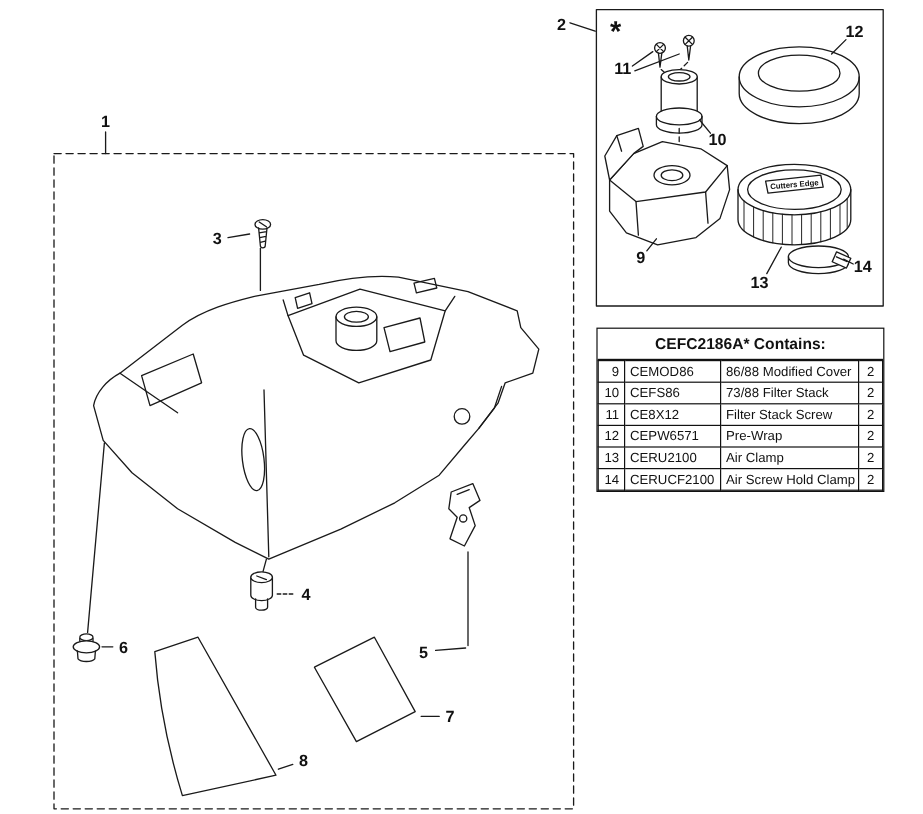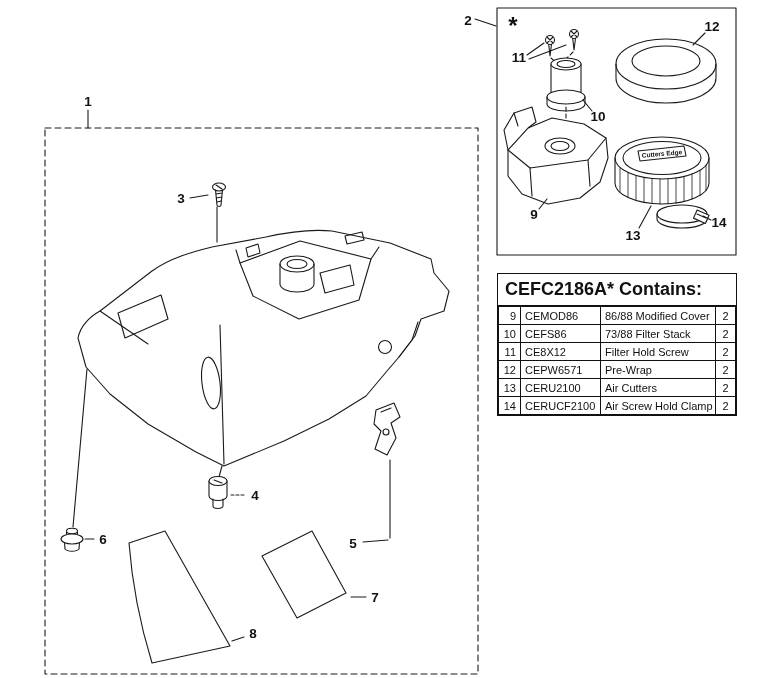--- a/index.html
+++ b/index.html
@@ -17,22 +17,23 @@
     stroke:none;
   }
   svg text.asterisk { font-size:24px; }
   svg text.brand-text { font-size:6.5px; font-weight:700; }
 
   .parts-panel {
     position:absolute; left:497px; top:273px; width:240px;
     border:1px solid #111; background:#fff;
   }
   .parts-title {
-    font-weight:700; font-size:18px; padding:5px 7px;
+    font-weight:700; font-size:13px; padding:5px 7px;
     border-bottom:1px solid #111;
+    text-align:center;
   }
   table.parts { width:100%; border-collapse:collapse; font-size:11px; table-layout:fixed; }
   table.parts td { border:1px solid #111; padding:2px 4px; height:18px; overflow:hidden; white-space:nowrap; }
   td.ref  { width:22px;  text-align:right; }
   td.part { width:80px; }
   td.desc { width:auto; }
   td.qty  { width:20px;  text-align:center; }
 </style>
 </head>
 <body>
@@ -217,33 +218,33 @@
         </tr>
         <tr>
           <td class="ref">10</td>
           <td class="part">CEFS86</td>
           <td class="desc">73/88 Filter Stack</td>
           <td class="qty">2</td>
         </tr>
         <tr>
           <td class="ref">11</td>
           <td class="part">CE8X12</td>
-          <td class="desc">Filter Hold Screw</td>
+          <td class="desc">Filter Stack Screw</td>
           <td class="qty">2</td>
         </tr>
         <tr>
           <td class="ref">12</td>
           <td class="part">CEPW6571</td>
           <td class="desc">Pre-Wrap</td>
           <td class="qty">2</td>
         </tr>
         <tr>
           <td class="ref">13</td>
           <td class="part">CERU2100</td>
-          <td class="desc">Air Cutters</td>
+          <td class="desc">Air Clamp</td>
           <td class="qty">2</td>
         </tr>
         <tr>
           <td class="ref">14</td>
           <td class="part">CERUCF2100</td>
           <td class="desc">Air Screw Hold Clamp</td>
           <td class="qty">2</td>
         </tr>
       </tbody>
     </table>

